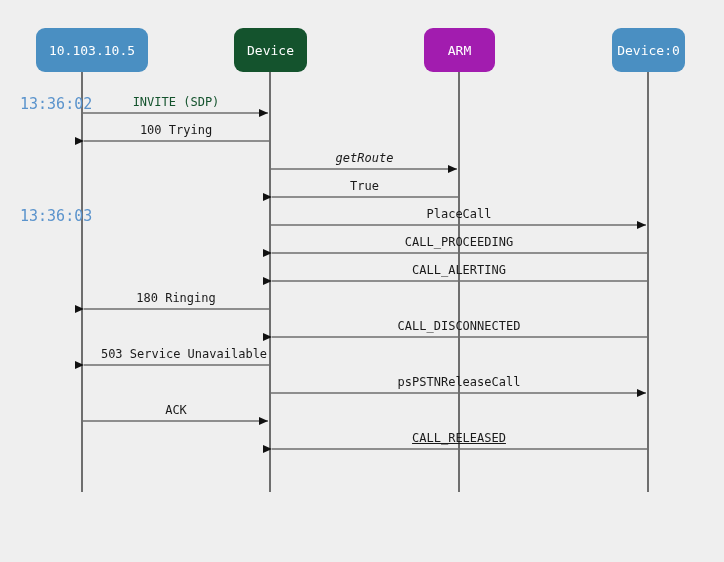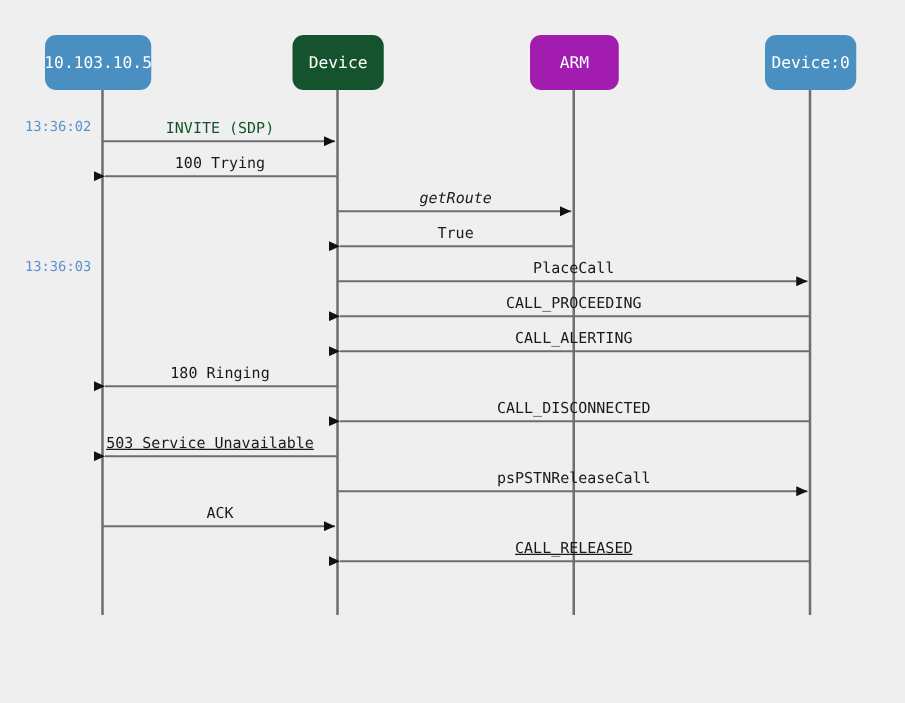--- a/index.html
+++ b/index.html
@@ -45,21 +45,21 @@
     color: #1a1a1a;
     white-space: nowrap;
     transform: translateX(-50%);
     text-align: center;
   }
   .msg-label.accent {
     color: #14532d;
   }
   .time-label {
     position: absolute;
-    font-size: 11px;
+    font-size: 15px;
     font-family: "DejaVu Sans Mono", "Liberation Mono", monospace;
     color: #5a93cc;
     white-space: nowrap;
   }
 </style>
 </head>
 <body>
 
 <div id="canvas">
 
@@ -89,21 +89,21 @@
         <line x1="270" y1="309" x2="84" y2="309" stroke="#6e6e6e" stroke-width="1.6" marker-end="url(#arrowhead-left)"></line>
         <line x1="648" y1="337" x2="272" y2="337" stroke="#6e6e6e" stroke-width="1.6" marker-end="url(#arrowhead-left)"></line>
         <line x1="270" y1="365" x2="84" y2="365" stroke="#6e6e6e" stroke-width="1.6" marker-end="url(#arrowhead-left)"></line>
         <line x1="270" y1="393" x2="646" y2="393" stroke="#6e6e6e" stroke-width="1.6" marker-end="url(#arrowhead-right)"></line>
         <line x1="82" y1="421" x2="268" y2="421" stroke="#6e6e6e" stroke-width="1.6" marker-end="url(#arrowhead-right)"></line>
         <line x1="648" y1="449" x2="272" y2="449" stroke="#6e6e6e" stroke-width="1.6" marker-end="url(#arrowhead-left)"></line>
       </g>
   </svg>
 
   <div id="participants-layer">
-      <div class="participant-box" style="left: 36px; top: 28px; width: 85px; height: 44px; background: rgb(74, 143, 194);">
+      <div class="participant-box" style="left: 36px; top: 28px; width: 112px; height: 44px; background: rgb(74, 143, 194);">
         <span>10.103.10.5</span>
       </div>
       <div class="participant-box" style="left: 234px; top: 28px; width: 73px; height: 44px; background: #14532d;">
         <span>Device</span>
       </div>
       <div class="participant-box" style="left: 424px; top: 28px; width: 71px; height: 44px; background: #a21caf;">
         <span>ARM</span>
       </div>
       <div class="participant-box" style="left: 612px; top: 28px; width: 73px; height: 44px; background: rgb(74, 143, 194);">
         <span>Device:0</span>
@@ -112,21 +112,21 @@
   <div id="labels-layer">
       <div class="msg-label accent" style="left: 176px; top: 95px;">INVITE (SDP)</div>
       <div class="msg-label" style="left: 176px; top: 123px;">100 Trying</div>
       <div class="msg-label" style="left: 364.5px; top: 151px; font-style: italic;">getRoute</div>
       <div class="msg-label" style="left: 364.5px; top: 179px;">True</div>
       <div class="msg-label" style="left: 459px; top: 207px;">PlaceCall</div>
       <div class="msg-label" style="left: 459px; top: 235px;">CALL_PROCEEDING</div>
       <div class="msg-label" style="left: 459px; top: 263px;">CALL_ALERTING</div>
       <div class="msg-label" style="left: 176px; top: 291px;">180 Ringing</div>
       <div class="msg-label" style="left: 459px; top: 319px;">CALL_DISCONNECTED</div>
-      <div class="msg-label" style="left: 168px; top: 347px; text-decoration: underline;">503 Service Unavailable</div>
+      <div class="msg-label" style="left: 184px; top: 347px;">503 Service Unavailable</div>
       <div class="msg-label" style="left: 459px; top: 375px;">psPSTNReleaseCall</div>
       <div class="msg-label" style="left: 176px; top: 403px;">ACK</div>
       <div class="msg-label" style="left: 459px; top: 431px; text-decoration: underline;">CALL_RELEASED</div>
     </div>
   <div id="timestamps-layer">
       <div class="time-label" style="left: 20px; top: 95px;">13:36:02</div>
       <div class="time-label" style="left: 20px; top: 207px;">13:36:03</div>
     </div>
 
 </div>

